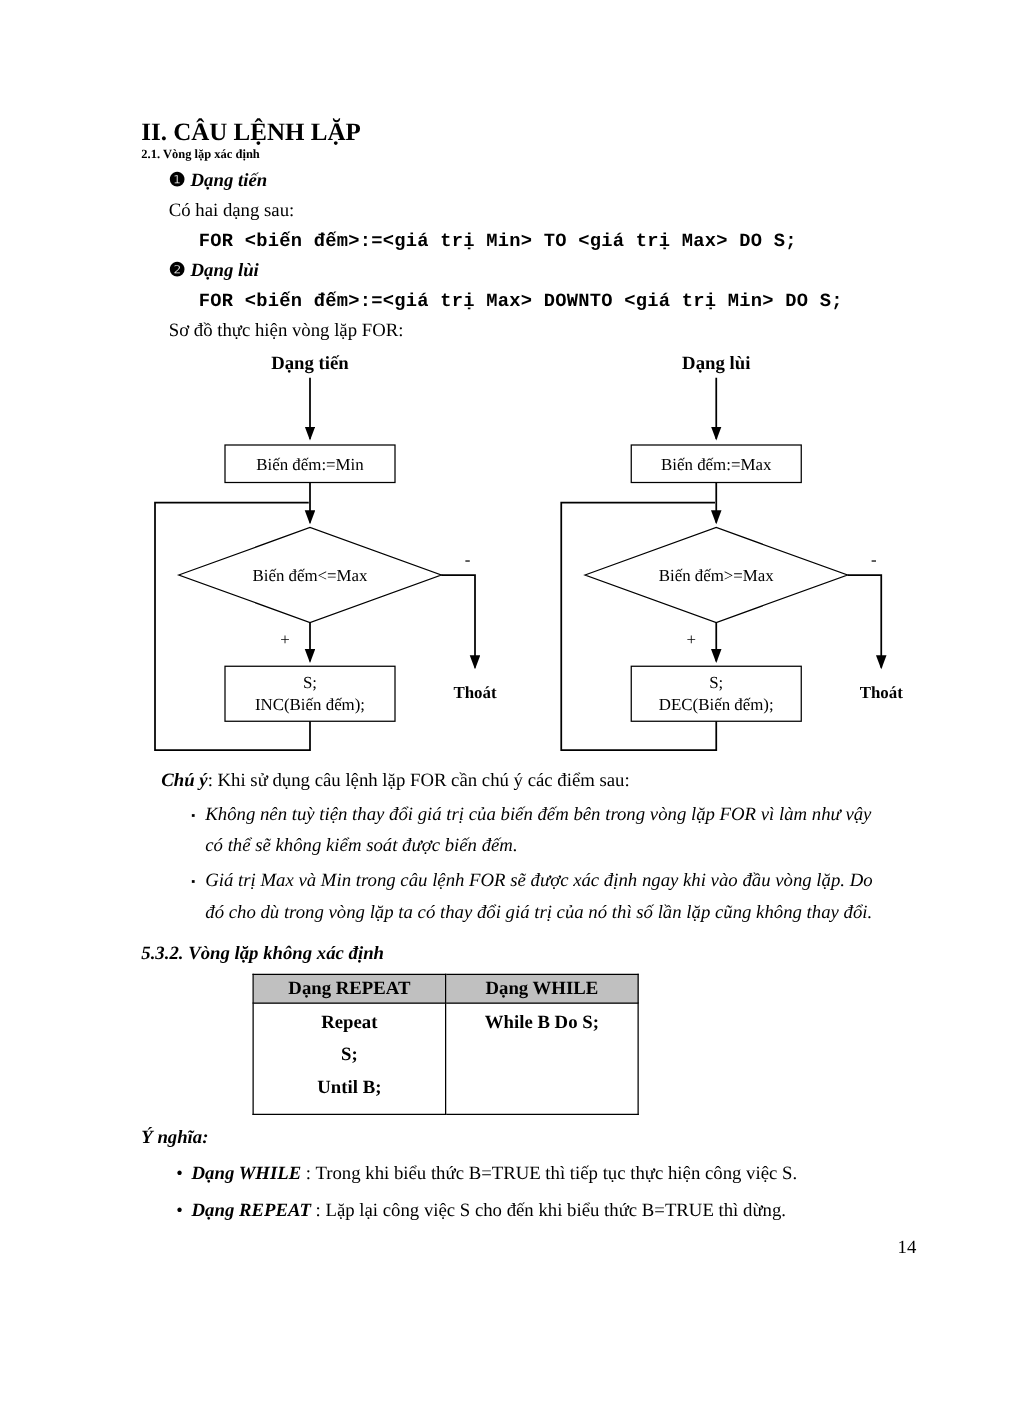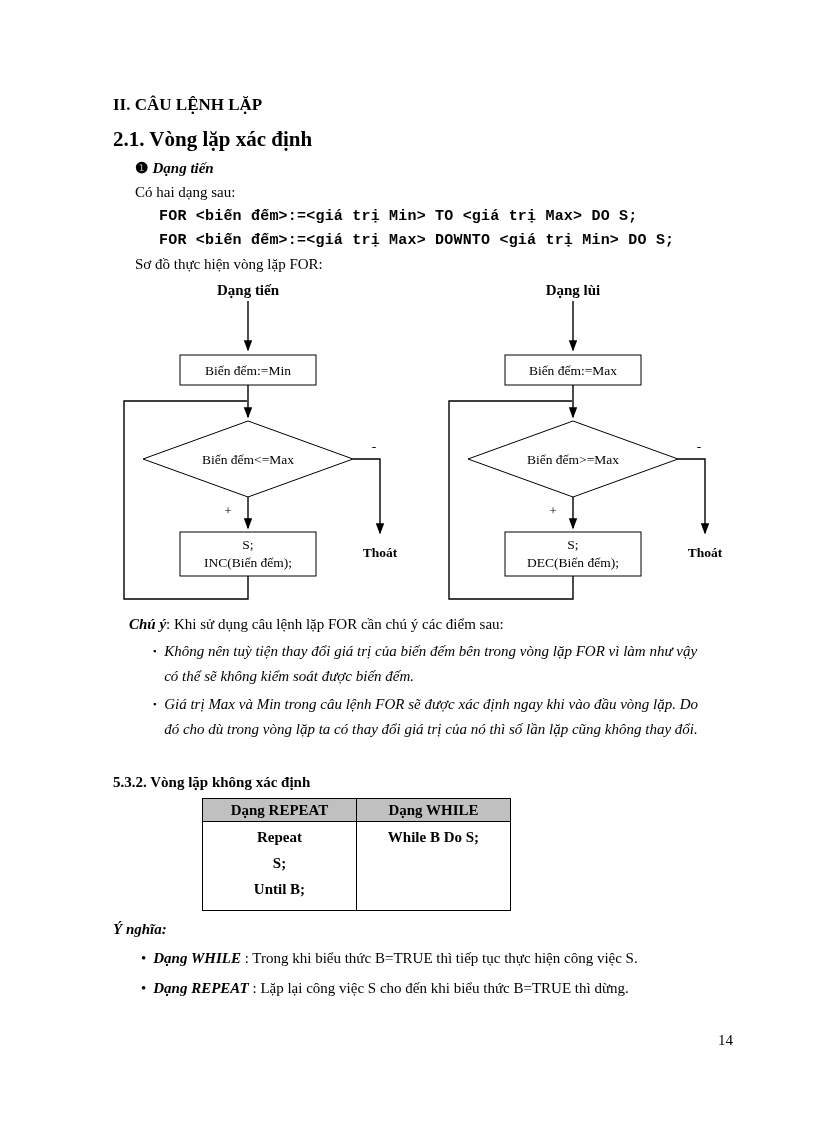--- a/index.html
+++ b/index.html
@@ -4,66 +4,67 @@
 <style>
   * { margin:0; padding:0; box-sizing:border-box; }
   html,body { background:#ffffff; }
   body {
     width:816px; height:1123px;
     font-family:"Liberation Serif", serif;
     font-size:15px; color:#000;
   }
   .page { position:relative; width:816px; height:1123px; padding:95px 76px 0 113px; }
 
-  .h-main { font-size:17px; font-weight:bold; margin-bottom:12px; }
-  .h-sub  { font-size:21px; font-weight:bold; margin-bottom:7px; }
+  .h-main { font-size:20px; font-weight:bold; }
+  .h-sub  { font-size:10px; font-weight:bold; margin-bottom:7px; }
   p { line-height:19px; margin-bottom:5px;margin-left:16px; }
   .ind1 { margin-left:22px; }
   .ind2 { margin-left:46px; }
   .syntax { font-weight:bold; letter-spacing:0.2px;font-family:Liberation Mono, monospace; }
   .bi { font-weight:bold; font-style:italic; }
   .marker { font-weight:bold; margin-right:4px; }
 
   .flow-row { display:flex; gap:25px; margin:8px 0 6px 5px; }
   .flow { width:300px; }
   .flow-title { width:260px; text-align:center; font-weight:bold; margin-bottom:2px; }
   svg text { font-family:"Liberation Serif", serif; font-size:13.5px; fill:#000; }
   svg { display:block; }
 
   .note { margin-top:4px; }
   .nbullet { display:flex; margin:3px 0 3px 40px; width:560px; }
   .nbullet .sq { font-size:9px; line-height:25px; margin-right:8px; }
   .nbullet .it { font-style:italic; line-height:25px; }
 
-  .h-532 { margin-top:32px; font-weight:bold; }
+  .h-532 { margin-top:12px; font-weight:bold; font-style:italic; }
 
   .looptable { border-collapse:collapse; margin:7px 0 0 89px; }
   .looptable th, .looptable td { border:1px solid #000; width:154px; }
   .looptable th { background:#c0c0c0; font-weight:bold; text-align:center; height:23px; font-size:15px; }
   .looptable td { vertical-align:top; text-align:center; font-weight:bold; padding:2px 0 8px;margin-left:26px; }
   .looptable td div { line-height:26px; }
 
   .h-meaning { margin-top:10px; font-weight:bold;font-style:italic; }
   .mitem { margin:10px 0 0 28px; line-height:20px; }
   .mitem .dot { margin-right:7px; }
 
-  .pageno { position:absolute; top:1032px; left:718px; font-size:15px; }
+  .pageno { position:absolute; top:990px; left:718px; font-size:15px; }
 </style>
 </head>
 <body>
 
 <div class="page">
 
   <div class="h-main">II. CÂU LỆNH LẶP</div>
   <div class="h-sub">2.1. Vòng lặp xác định</div>
   <p class="ind1"><span class="marker">❶</span><span class="bi">Dạng tiến</span></p>
 
   <p class="ind1">Có hai dạng sau:</p>
   <p class="ind2 syntax">FOR &lt;biến đếm&gt;:=&lt;giá trị Min&gt; TO &lt;giá trị Max&gt; DO S;</p>
 
+  <p class="ind1"><span class="marker">❷</span><span class="bi">Dạng lùi</span></p>
   <p class="ind2 syntax">FOR &lt;biến đếm&gt;:=&lt;giá trị Max&gt; DOWNTO &lt;giá trị Min&gt; DO S;</p>
 
   <p class="ind1">Sơ đồ thực hiện vòng lặp FOR:</p>
 
   <div class="flow-row">
 
     <div class="flow">
       <div class="flow-title">Dạng tiến</div>
       <svg width="300" height="308" viewBox="0 0 300 308">
         <defs>

